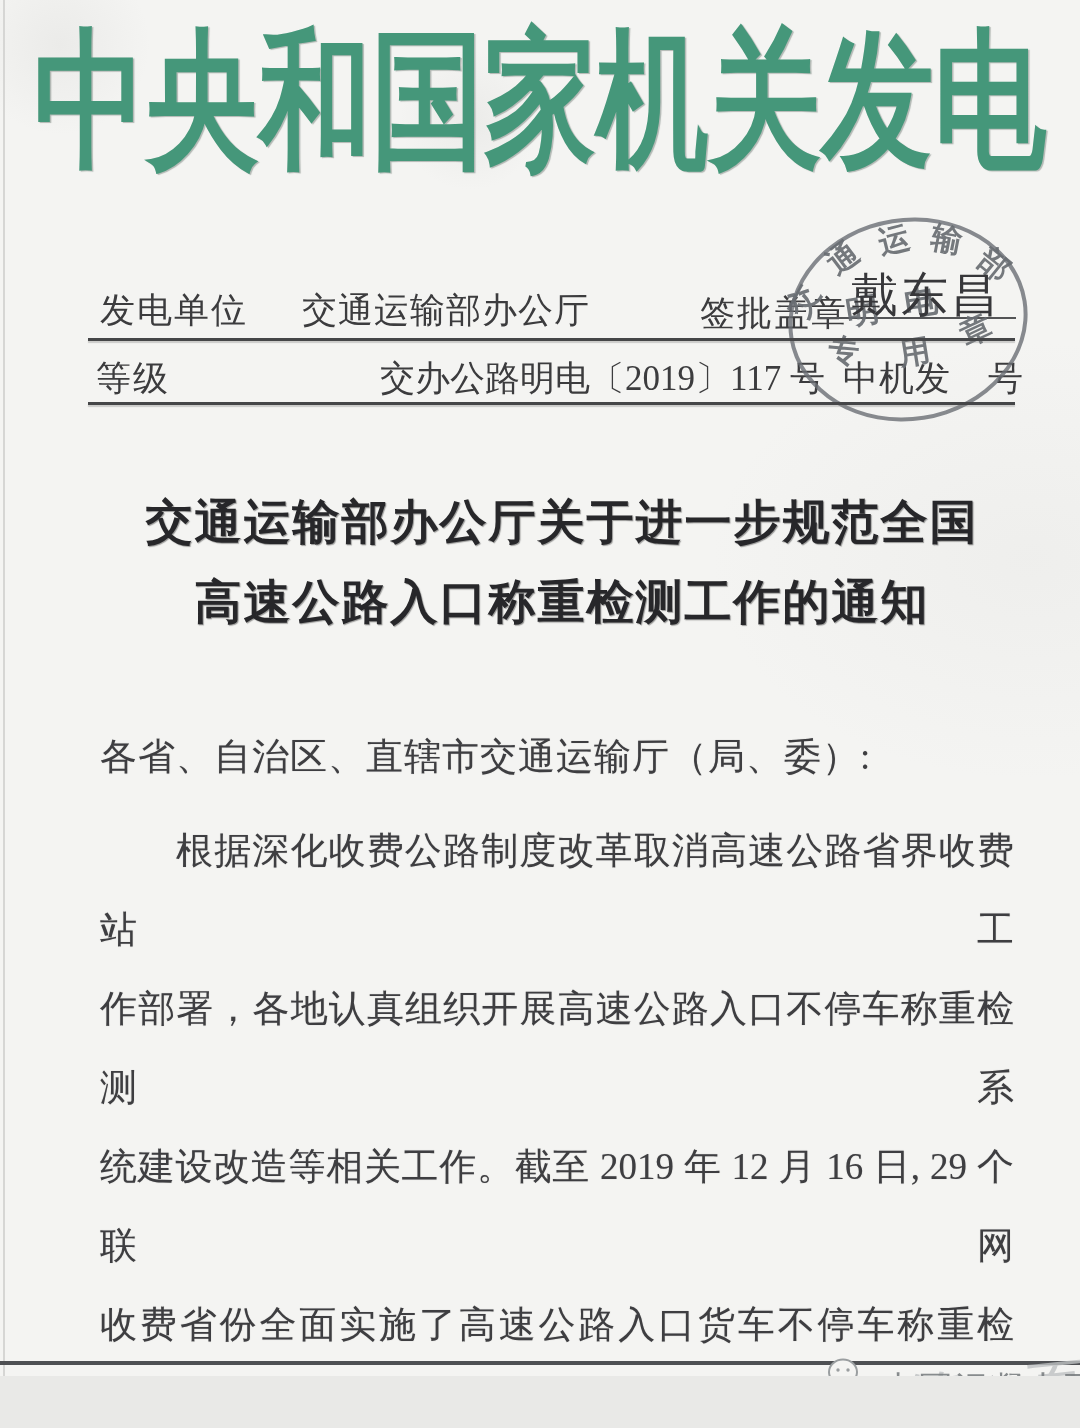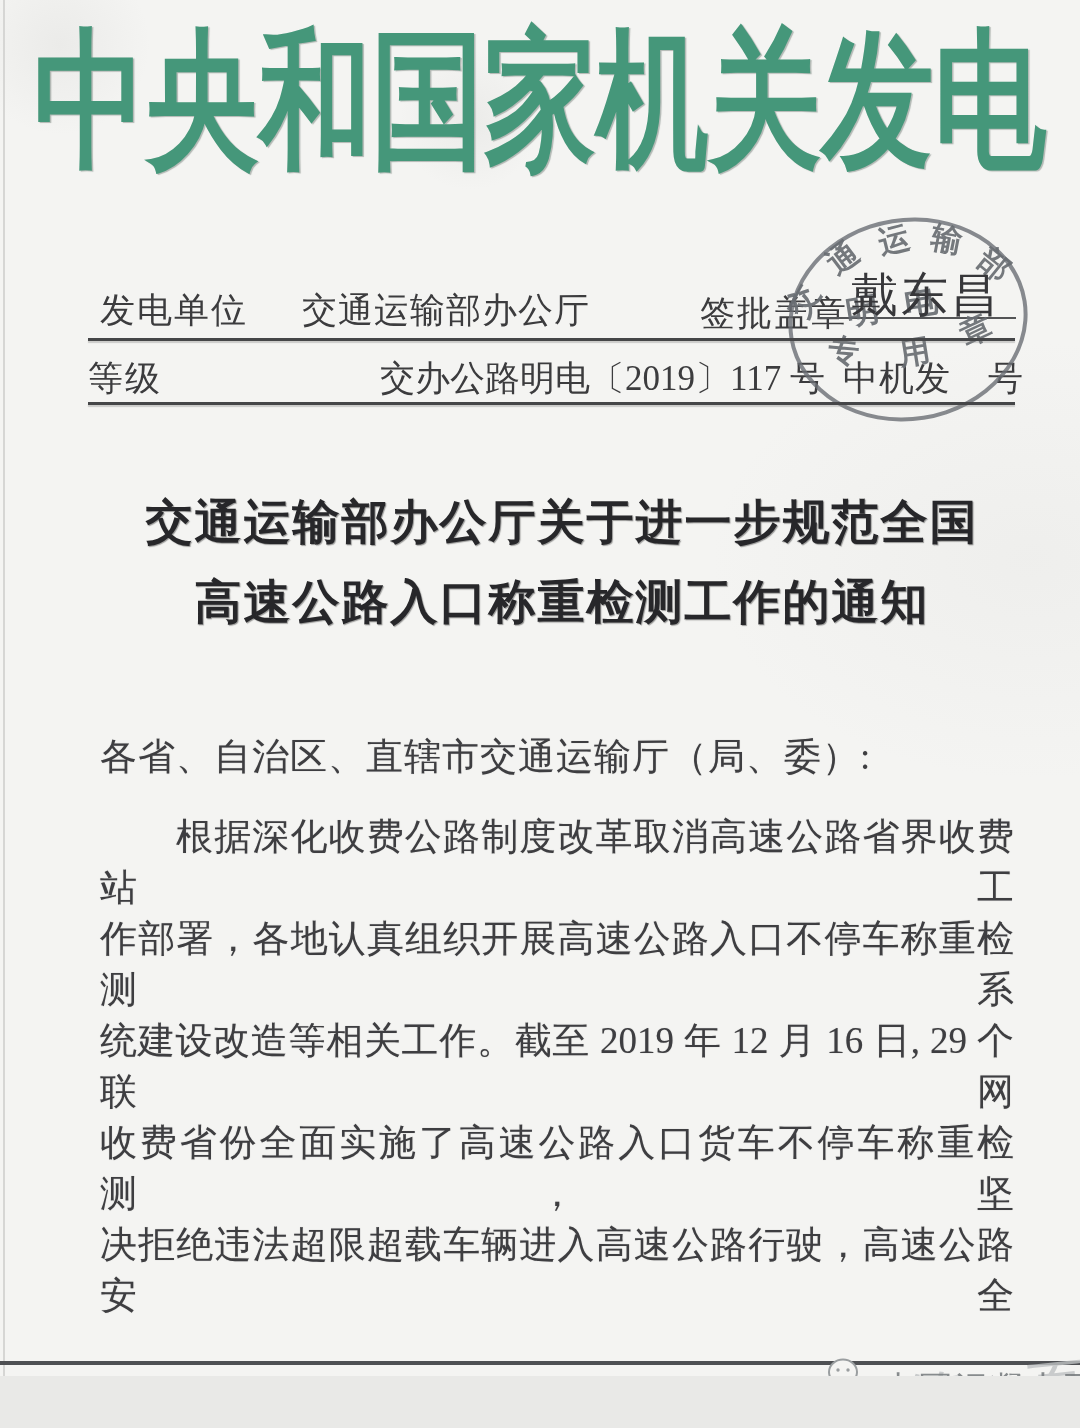--- a/index.html
+++ b/index.html
@@ -24,21 +24,21 @@
 
   
   .m{position:absolute;font-size:35px;color:#3c3c3e;white-space:nowrap;}
   .unit-label{left:100px;top:287px;letter-spacing:2px;}
   .unit-value{left:302px;top:287px;letter-spacing:1px;}
   .sign-label{left:700px;top:290px;letter-spacing:2px;}
   .sig-line{position:absolute;left:818px;top:317px;width:198px;height:2px;background:#54555舞7;background:#535456;z-index:1;}
   .signature{left:851px;top:264px;font-size:47px;letter-spacing:3px;color:#37373a;z-index:3;}
   .rule{position:absolute;left:88px;width:927px;height:3px;background:#454648;box-shadow:0 2px 1px rgba(130,130,130,.35);z-index:4;}
   .rule1{top:338px;} .rule2{top:402px;}
-  .grade-label{left:88px;top:355px;letter-spacing:2px;}
+  .grade-label{left:96px;top:355px;letter-spacing:2px;}
   .grade-value{left:205px;top:352px;font-weight:bold;font-size:37px;}
   .doc-number{left:380px;top:355px;}
   .ref-prefix{left:843px;top:355px;letter-spacing:1px;}
   .ref-suffix{left:988px;top:355px;}
 
   
   .stamp{position:absolute;left:788px;top:218px;width:240px;height:203px;transform:rotate(-9deg);z-index:2;}
   .stamp .ring{position:absolute;inset:0;border:4px solid rgba(106,110,116,.8);border-radius:50%;}
   .stamp span{position:absolute;font-size:31px;font-weight:bold;color:rgba(104,108,114,.92);}
   .arcT.i0{left:4px;top:46px;transform:rotate(-52deg);}
@@ -55,21 +55,21 @@
   .doc-title{
     position:absolute;top:482px;left:0;width:100%;text-align:center;
     font-weight:bold;font-size:47px;line-height:80px;color:#27272a;
     letter-spacing:2px;transform:translateX(22px);
     text-shadow:1px 1px 1px rgba(40,40,40,.45);
   }
 
   
   .body-text{position:absolute;left:100px;top:694px;width:914px;font-size:37px;color:#3e3e41;text-shadow:0 0 1px rgba(60,60,60,.32);}
   .salutation{line-height:48px;margin-bottom:30px;letter-spacing:1px;white-space:nowrap;margin-top:39px;}
-  .body-line{line-height:51px;text-align:justify;text-align-last:justify;}
+  .body-line{line-height:79px;text-align:justify;text-align-last:justify;}
   .body-line.indent{text-indent:76px;}
 
   
   .bottom-rule{position:absolute;left:0;top:1361px;width:100%;height:4px;background:#4e5053;}
   .page-ghost{position:absolute;left:905px;top:1354px;font-size:60px;color:#bfc2c3;transform:rotate(-6deg);letter-spacing:2px;z-index:1;opacity:.8;white-space:nowrap;}
   .watermark-text{position:absolute;left:882px;top:1366px;font-size:35px;color:rgba(120,124,126,.88);z-index:2;letter-spacing:1px;white-space:nowrap;}
   .wm-icon{position:absolute;left:824px;top:1356px;z-index:2;}
 </style>
 </head>
 <body>

